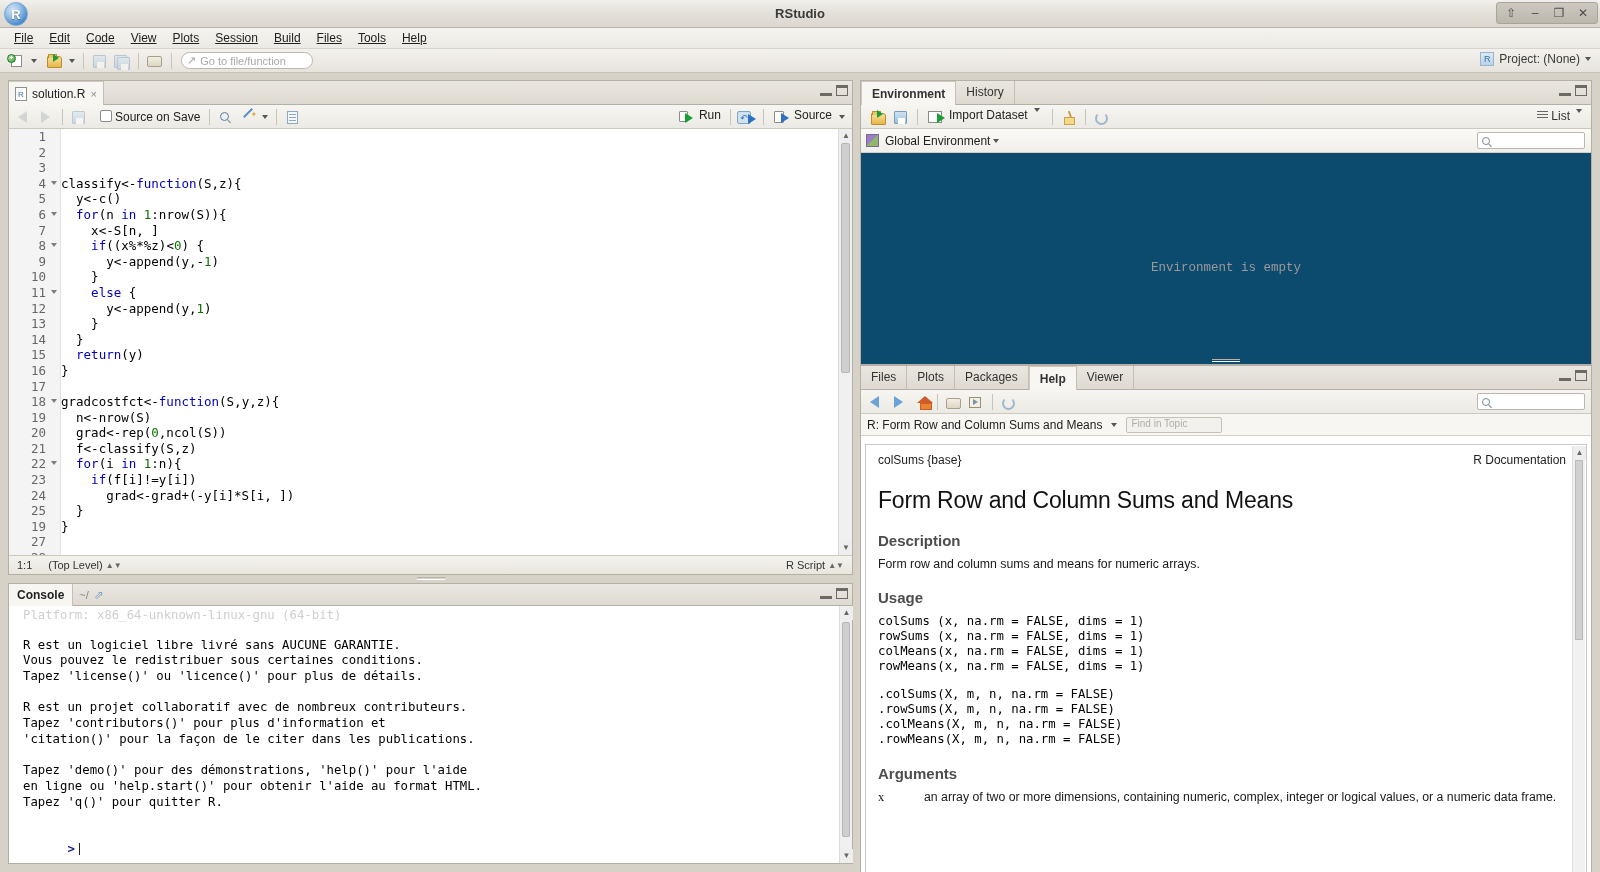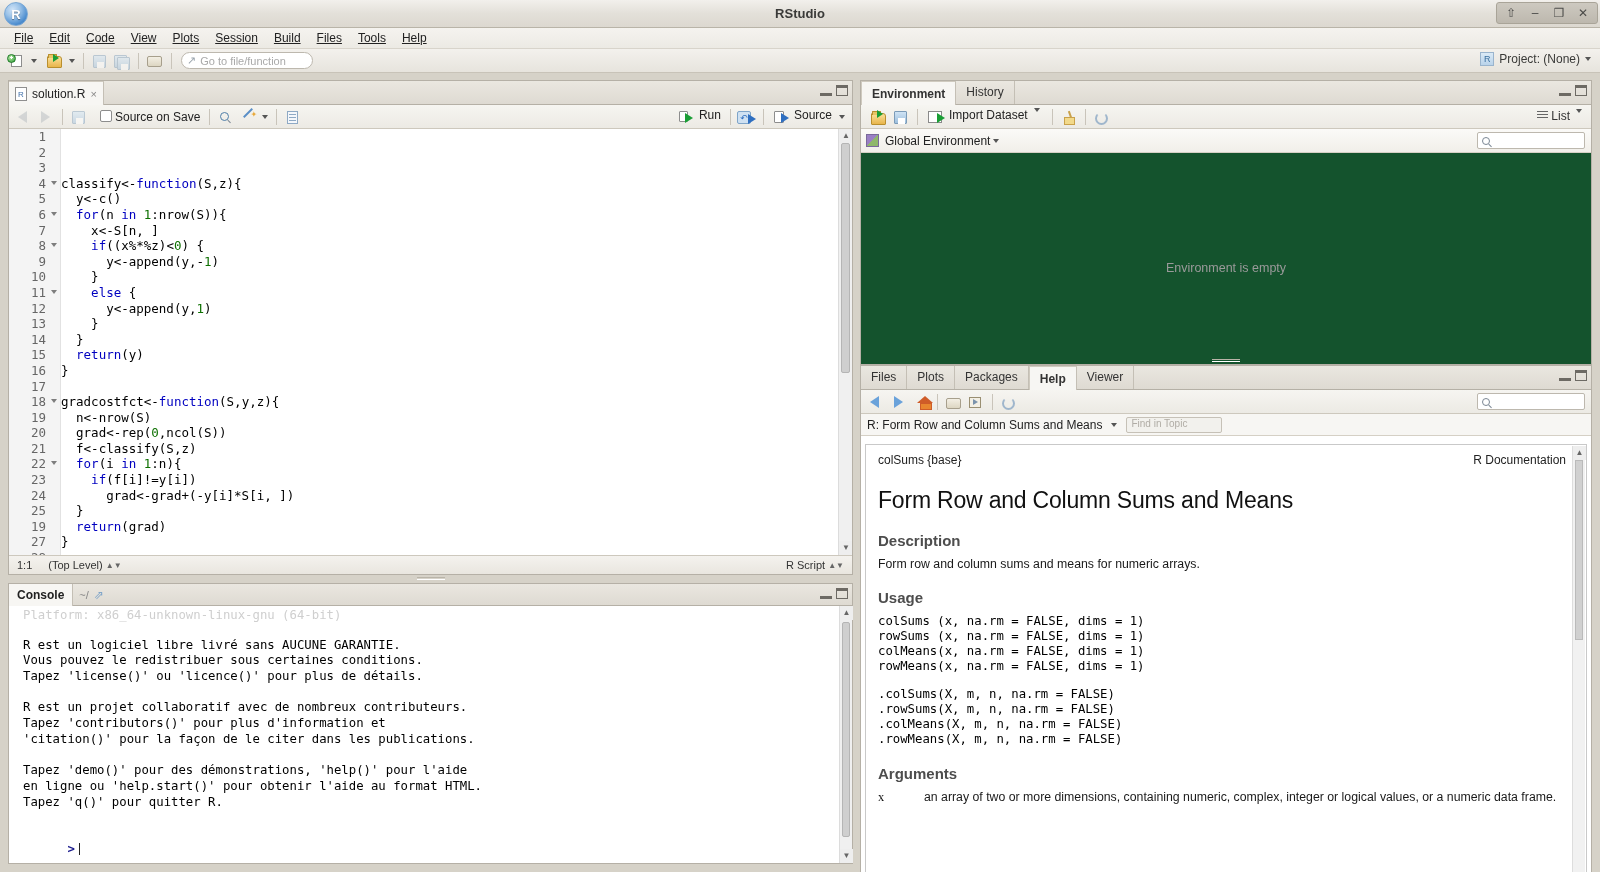--- a/index.html
+++ b/index.html
@@ -223,21 +223,22 @@
   .prompt { color: #1a1a8c; font-weight: bold; }
   .cursor {
     display: inline-block; width: 1px; height: 12px; background: #222;
     vertical-align: -2px; margin-left: 4px;
   }
 
   
   #env-pane { left: 860px; top: 80px; width: 732px; height: 285px; }
   .env-body {
     position: absolute; left: 0; top: 72px; right: 0; bottom: 0;
-    background: #14532d;
+    background: #0c4a6e;
+    font-family: Liberation Mono, monospace;
   }
   .env-empty {
     position: absolute; left: 0; right: 0; top: 108px;
     text-align: center; color: #9a9a9a; font-size: 12.5px;
   }
   .globalenv-bar {
     height: 24px; border-bottom: 1px solid #d5d0c5;
     background: linear-gradient(to bottom,#fbfaf8,#f1efe9);
     display: flex; align-items: center; padding: 0 5px; position: relative;
   }
@@ -582,21 +583,20 @@
         <div class="cline">}</div>
         <div class="cline">&nbsp;</div>
         <div class="cline">gradcostfct&lt;-<span class="kw">function</span>(S,y,z){</div>
         <div class="cline">  n&lt;-nrow(S)</div>
         <div class="cline">  grad&lt;-rep(<span class="num">0</span>,ncol(S))</div>
         <div class="cline">  f&lt;-classify(S,z)</div>
         <div class="cline">  <span class="kw">for</span>(i <span class="kw">in</span> <span class="num">1</span>:n){</div>
         <div class="cline">    <span class="kw">if</span>(f[i]!=y[i])</div>
         <div class="cline">      grad&lt;-grad+(-y[i]*S[i, ])</div>
         <div class="cline">  }</div>
-        <div class="cline">  <span class="kw">return</span>(grad)</div>
         <div class="cline">}</div>
         <div class="cline">&nbsp;</div>
       </div>
     <div class="vscroll">
       <div class="sc-arrow" style="top:0">▲</div>
       <div class="thumb"></div>
       <div class="sc-arrow" style="bottom:0">▼</div>
     </div>
   </div>
 

